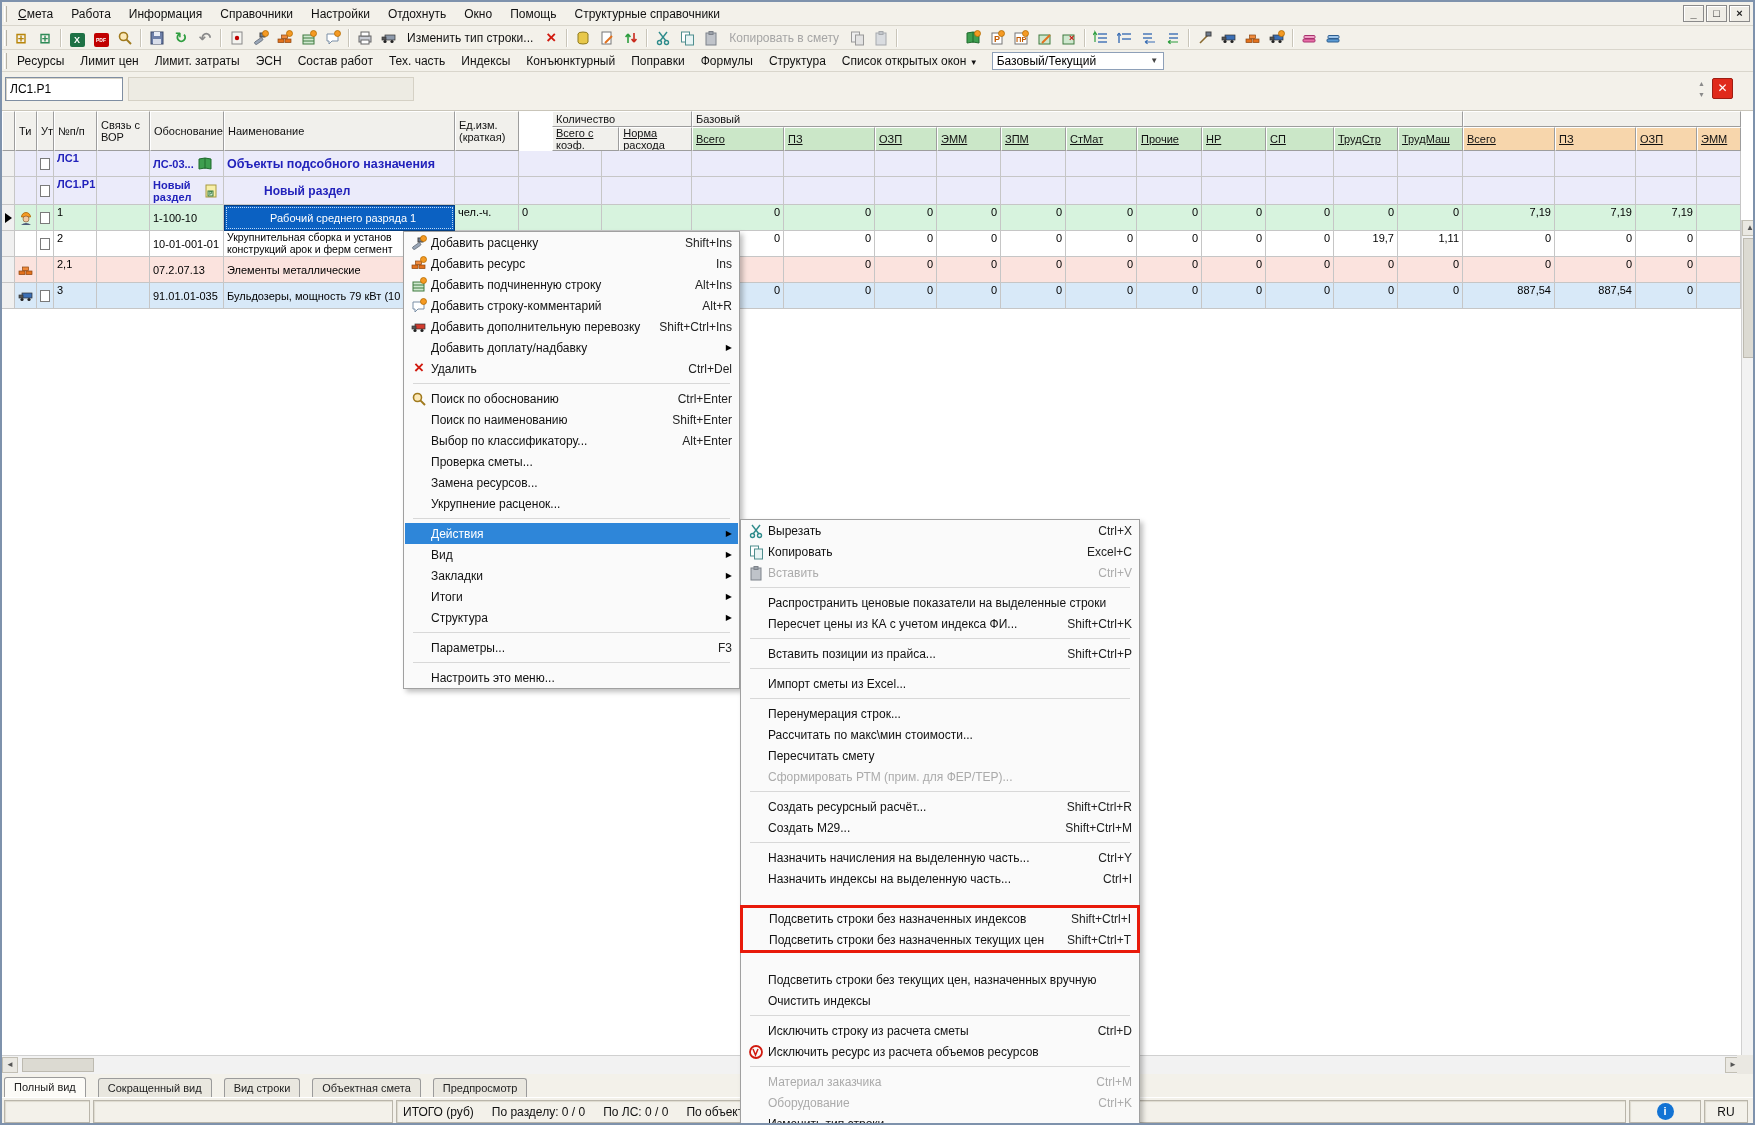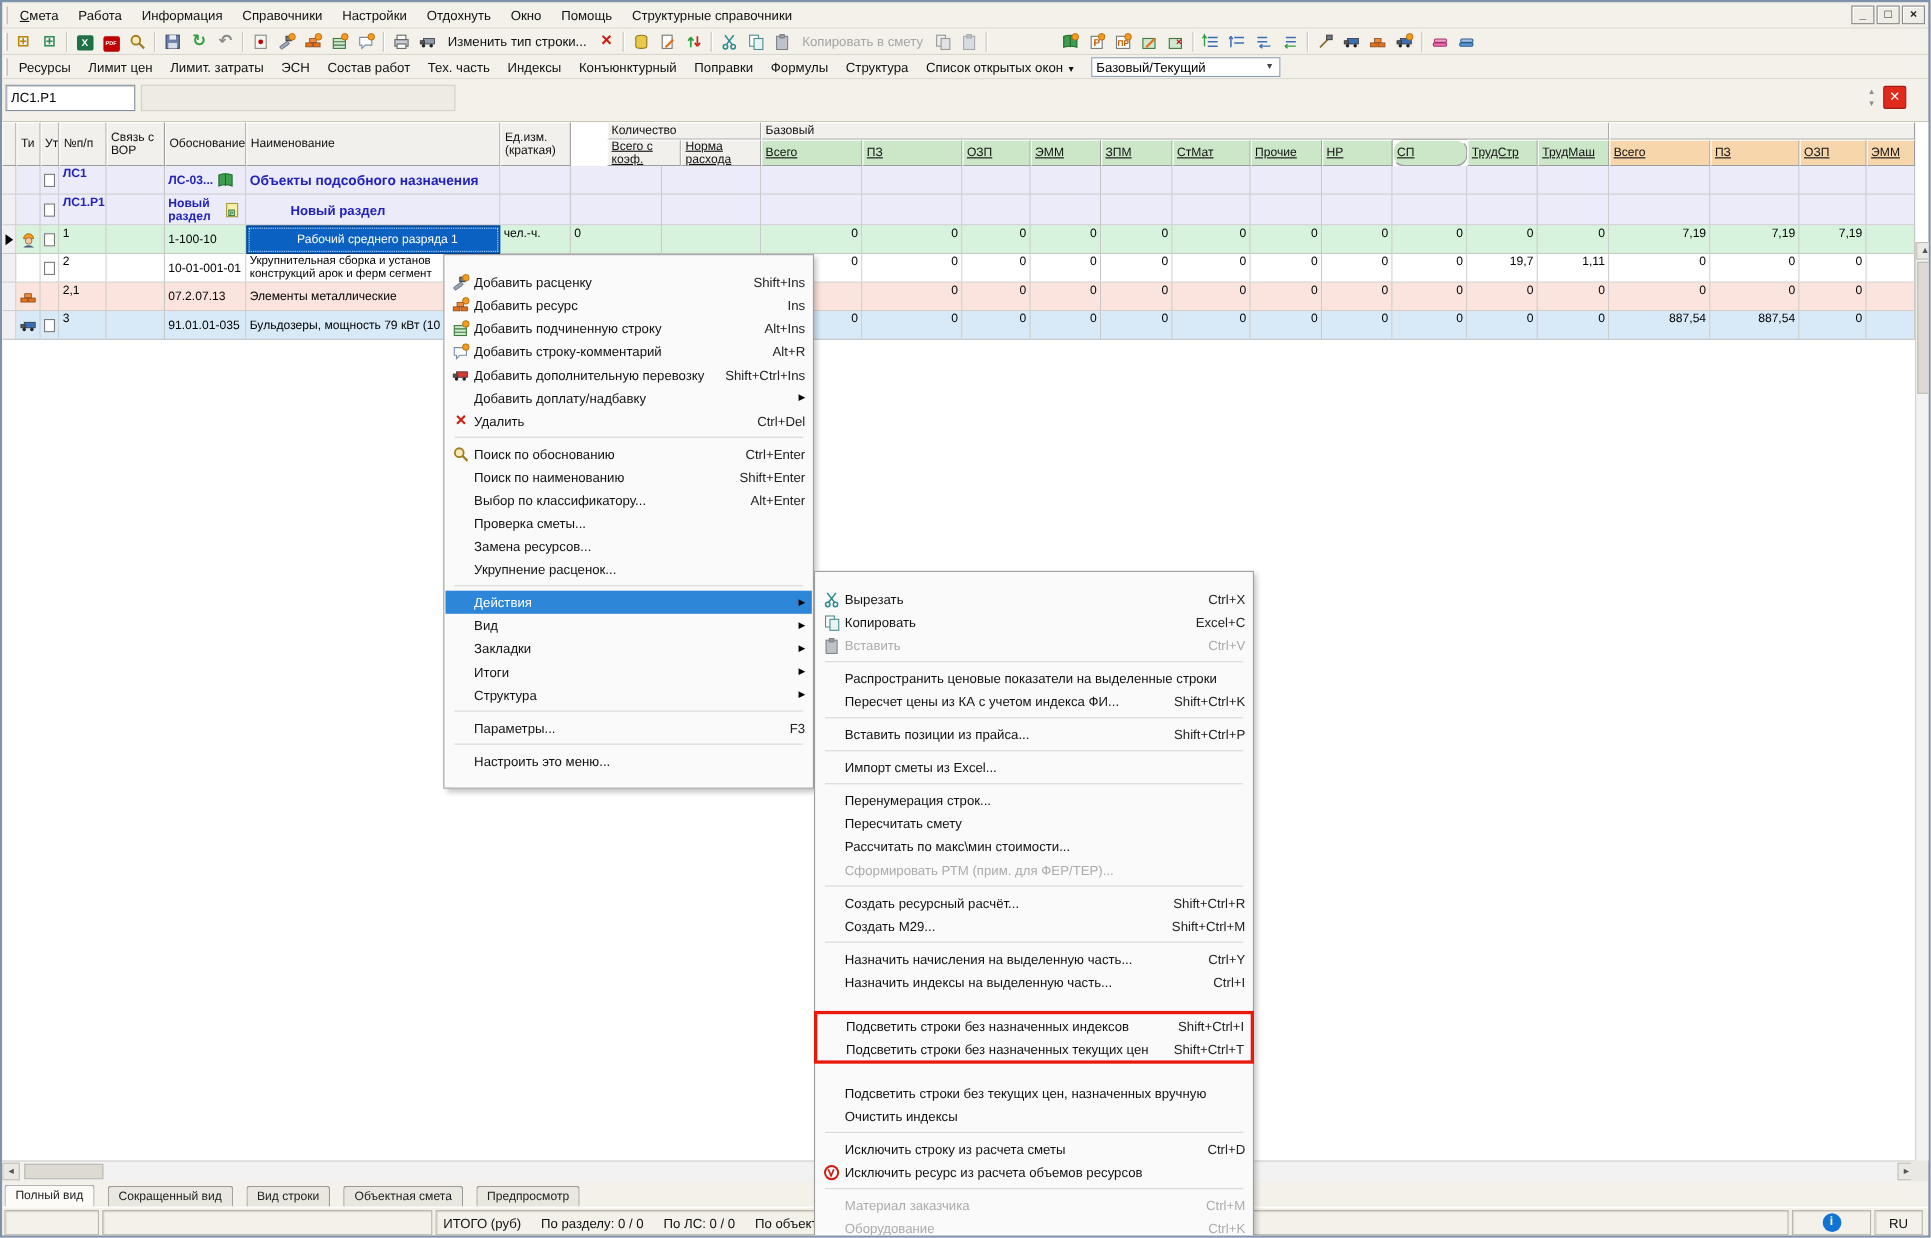--- a/index.html
+++ b/index.html
@@ -68,21 +68,21 @@
   
   .bottom-tabs{position:absolute;left:0;top:1072px;width:100%;height:23px;background:#F3F1EA;display:flex;align-items:flex-end;padding-left:2px;}
   .btab{font-size:11px;padding:3px 9px;border:1px solid #9B9B9B;border-bottom:none;background:#E9E7DF;margin-right:12px;border-radius:3px 3px 0 0;color:#222;}
   .btab.active{background:#FCFBF7;font-weight:normal;height:20px;}
   .statusbar{position:absolute;left:0;top:1095px;width:100%;height:28px;background:#F3F1EA;border-top:1px solid #fff;display:flex;align-items:stretch;padding:2px;}
   .sseg{border:1px solid #B9B5AA;box-shadow:inset 1px 1px 1px #DDDACF;margin-right:3px;display:flex;align-items:center;font-size:12px;padding:0 6px;color:#111;}
   .sseg .gap{width:18px;}
   .info-circle{width:17px;height:17px;border-radius:50%;background:#1273D4;color:#fff;font-weight:bold;font-size:11px;text-align:center;line-height:17px;margin:auto;}
 
   
-  .cmenu{position:absolute;background:#FAFAFA;border:1px solid #A0A0A0;box-shadow:3px 3px 5px rgba(0,0,0,.25);padding:14px 1px;z-index:50;}
+  .cmenu{position:absolute;background:#FAFAFA;border:1px solid #A0A0A0;box-shadow:3px 3px 5px rgba(0,0,0,.25);padding:0 1px;z-index:50;}
   .mi{height:21px;display:flex;align-items:center;font-size:12px;color:#111;padding:0 6px 0 2px;white-space:nowrap;}
   .mi .ic{width:24px;display:flex;justify-content:center;align-items:center;flex:none;}
   .mi .lbl{flex:1 1 auto;overflow:hidden;}
   .mi .sc{margin-left:18px;color:#222;}
   .mi .subarr{margin-left:18px;font-size:8px;color:#000;}
   .mi.disabled .lbl,.mi.disabled .sc{color:#ABABAB;}
   .mi.hl{background:#2E86D9;}
   .mi.hl .lbl{color:#fff;}
   .msep{height:1px;background:#D8D8D8;margin:4px 8px;}
   .red-group{border:3px solid #E8190A;margin:16px -2px;}
@@ -491,21 +491,21 @@
             <div class="hcell hgroup-top" style="width: 100%;">Базовый</div>
             <div style="display: flex;">
               <div class="hcell hgroup-bottom hc-green" style="width: 92px;">Всего</div>
               <div class="hcell hgroup-bottom hc-green" style="width: 91px;">ПЗ</div>
               <div class="hcell hgroup-bottom hc-green" style="width: 62px;">ОЗП</div>
               <div class="hcell hgroup-bottom hc-green" style="width: 64px;">ЭММ</div>
               <div class="hcell hgroup-bottom hc-green" style="width: 65px;">ЗПМ</div>
               <div class="hcell hgroup-bottom hc-green" style="width: 71px;">СтМат</div>
               <div class="hcell hgroup-bottom hc-green" style="width: 65px;">Прочие</div>
               <div class="hcell hgroup-bottom hc-green" style="width: 64px;">НР</div>
-              <div class="hcell hgroup-bottom hc-green" style="width: 68px; border-radius: 10px;">СП</div>
+              <div class="hcell hgroup-bottom hc-green" style="width: 68px;">СП</div>
               <div class="hcell hgroup-bottom hc-green" style="width: 64px;">ТрудСтр</div>
               <div class="hcell hgroup-bottom hc-green" style="width: 65px;">ТрудМаш</div>
             </div>
           </div>
           <div style="width: 278px;">
             <div class="hcell hgroup-top" style="width: 100%;"></div>
             <div style="display: flex;">
               <div class="hcell hgroup-bottom hc-orange" style="width: 92px;">Всего</div>
               <div class="hcell hgroup-bottom hc-orange" style="width: 81px;">ПЗ</div>
               <div class="hcell hgroup-bottom hc-orange" style="width: 61px;">ОЗП</div>
@@ -996,25 +996,25 @@
         <span class="ic"></span>
         <span class="lbl">Импорт сметы из Excel...</span>
       </div>
       <div class="msep"></div>
       <div class="mi">
         <span class="ic"></span>
         <span class="lbl">Перенумерация строк...</span>
       </div>
       <div class="mi">
         <span class="ic"></span>
+        <span class="lbl">Рассчитать по макс\мин стоимости...</span>
+      </div>
+      <div class="mi">
+        <span class="ic"></span>
         <span class="lbl">Пересчитать смету</span>
-      </div>
-      <div class="mi">
-        <span class="ic"></span>
-        <span class="lbl">Рассчитать по макс\мин стоимости...</span>
       </div>
       <div class="mi disabled">
         <span class="ic"></span>
         <span class="lbl">Сформировать РТМ (прим. для ФЕР/ТЕР)...</span>
       </div>
       <div class="msep"></div>
       <div class="mi">
         <span class="ic"></span>
         <span class="lbl">Создать ресурсный расчёт...</span>
         <span class="sc">Shift+Ctrl+R</span>

